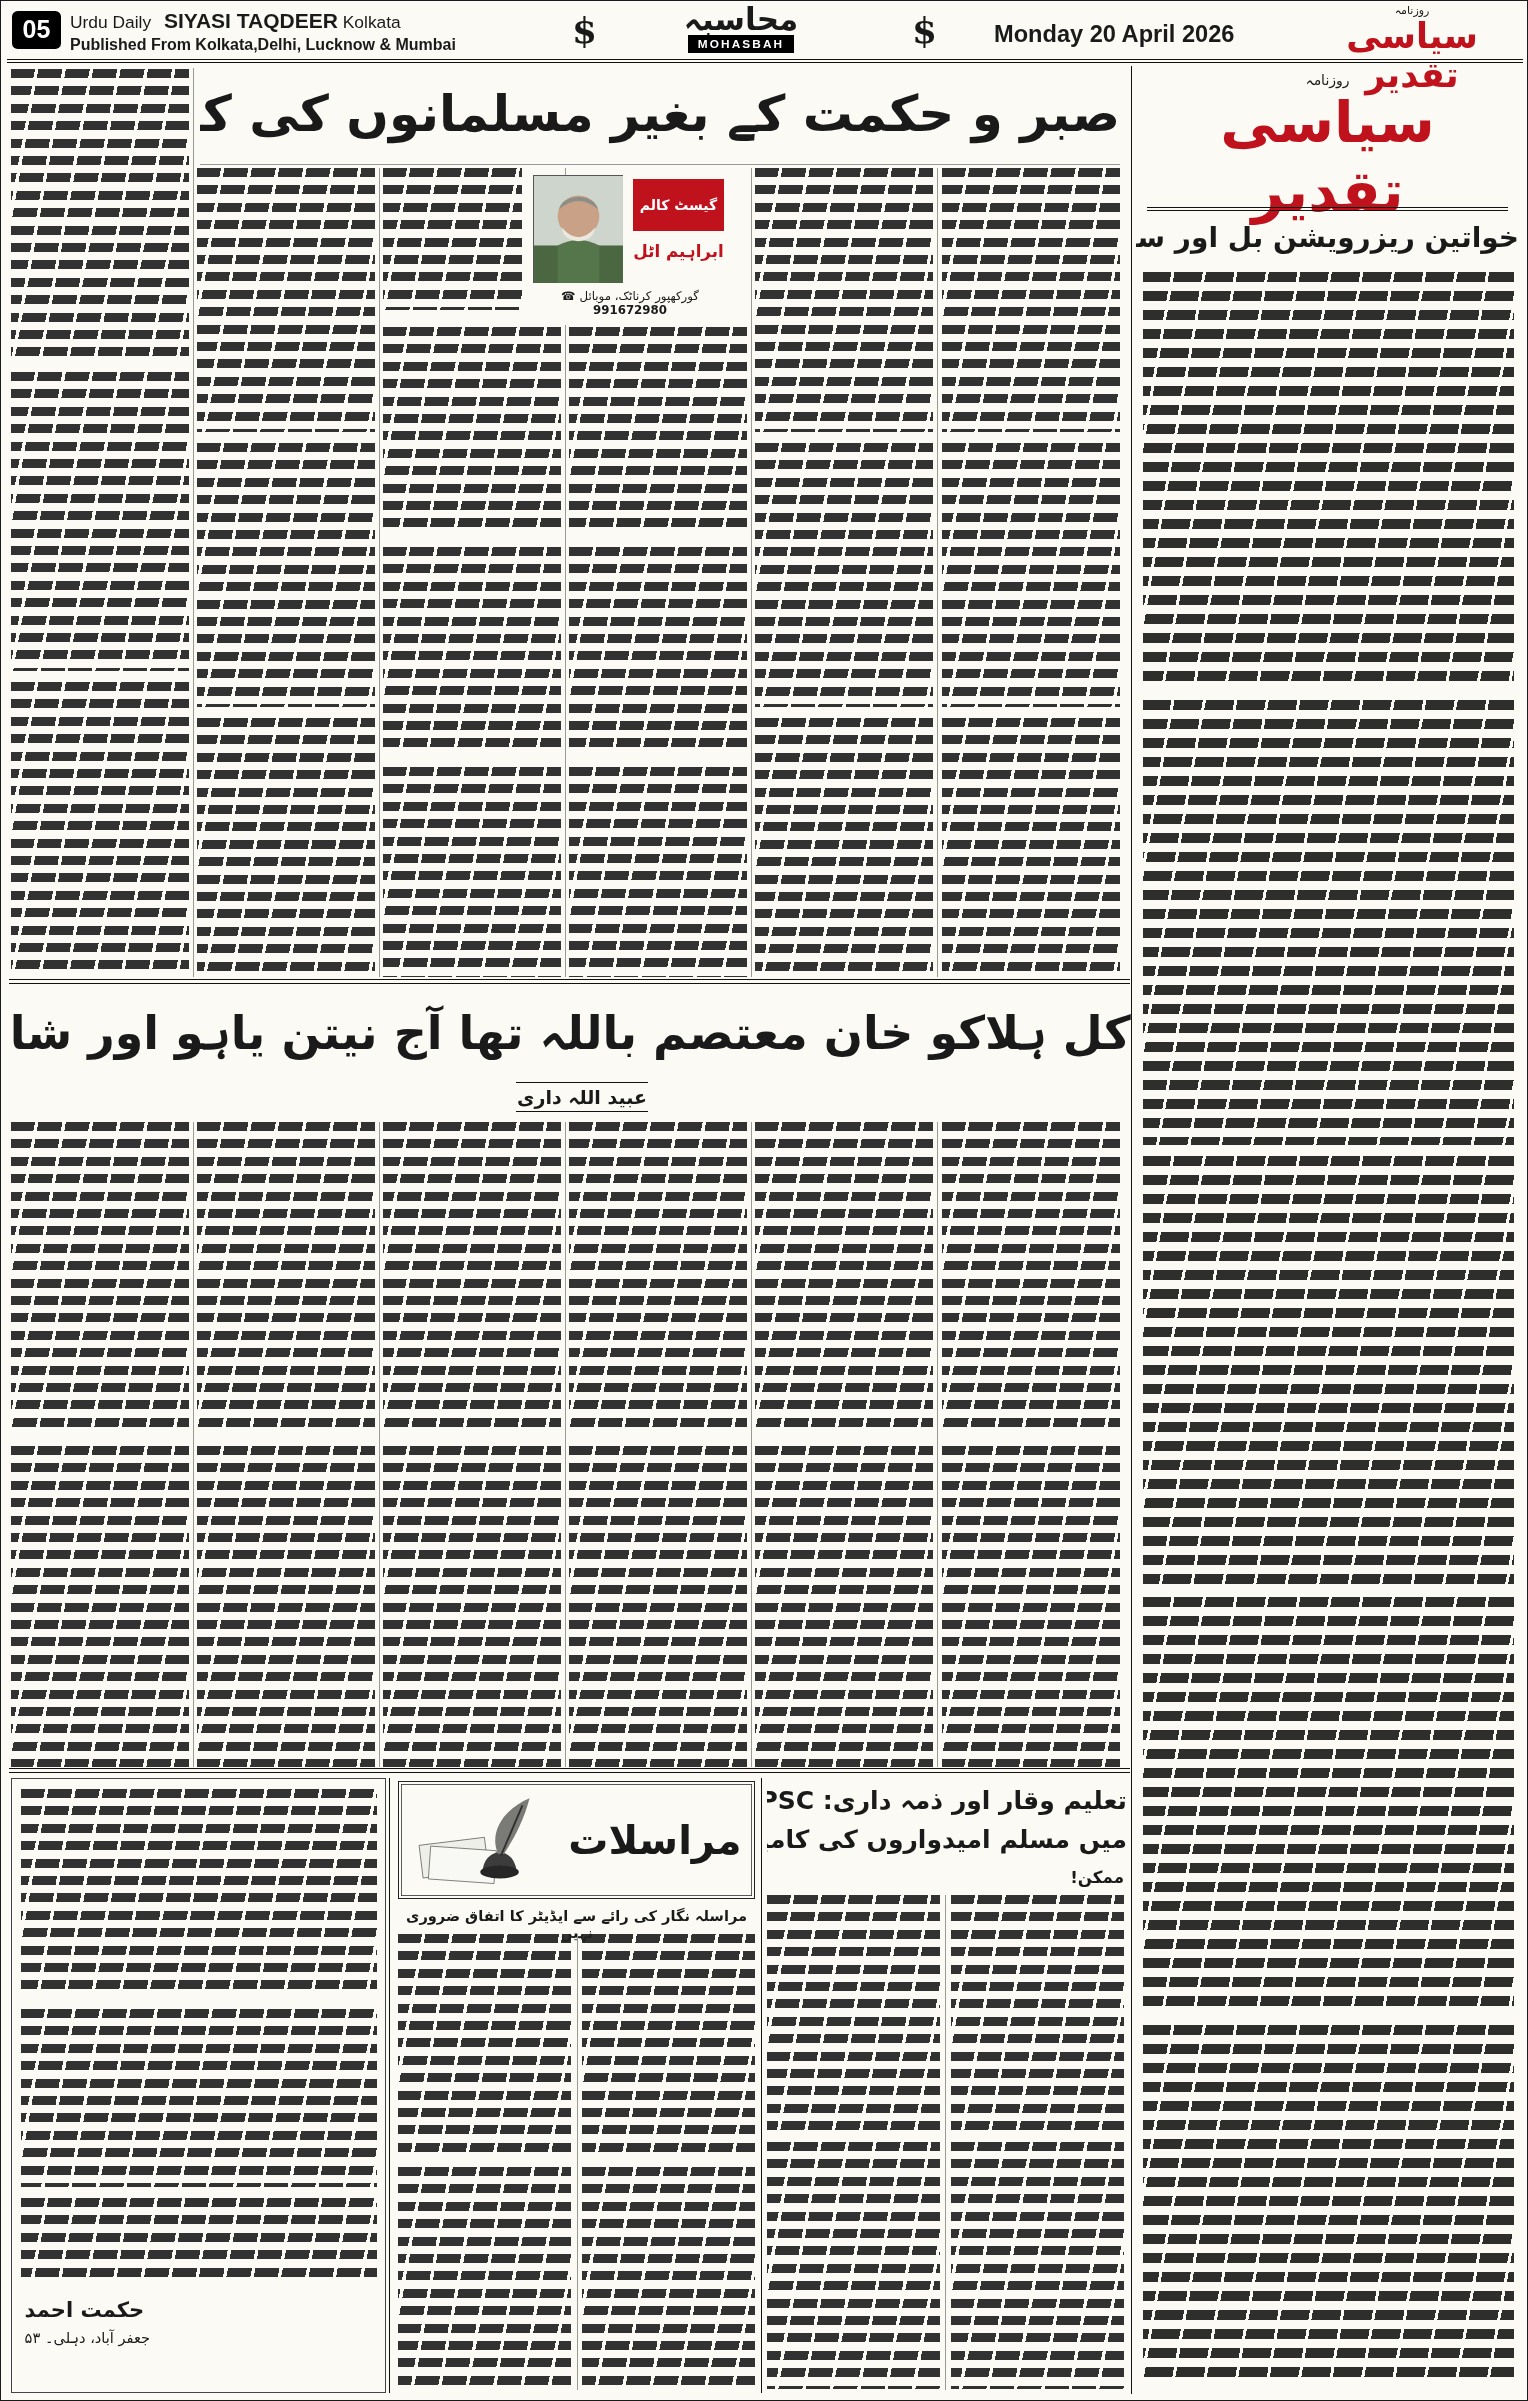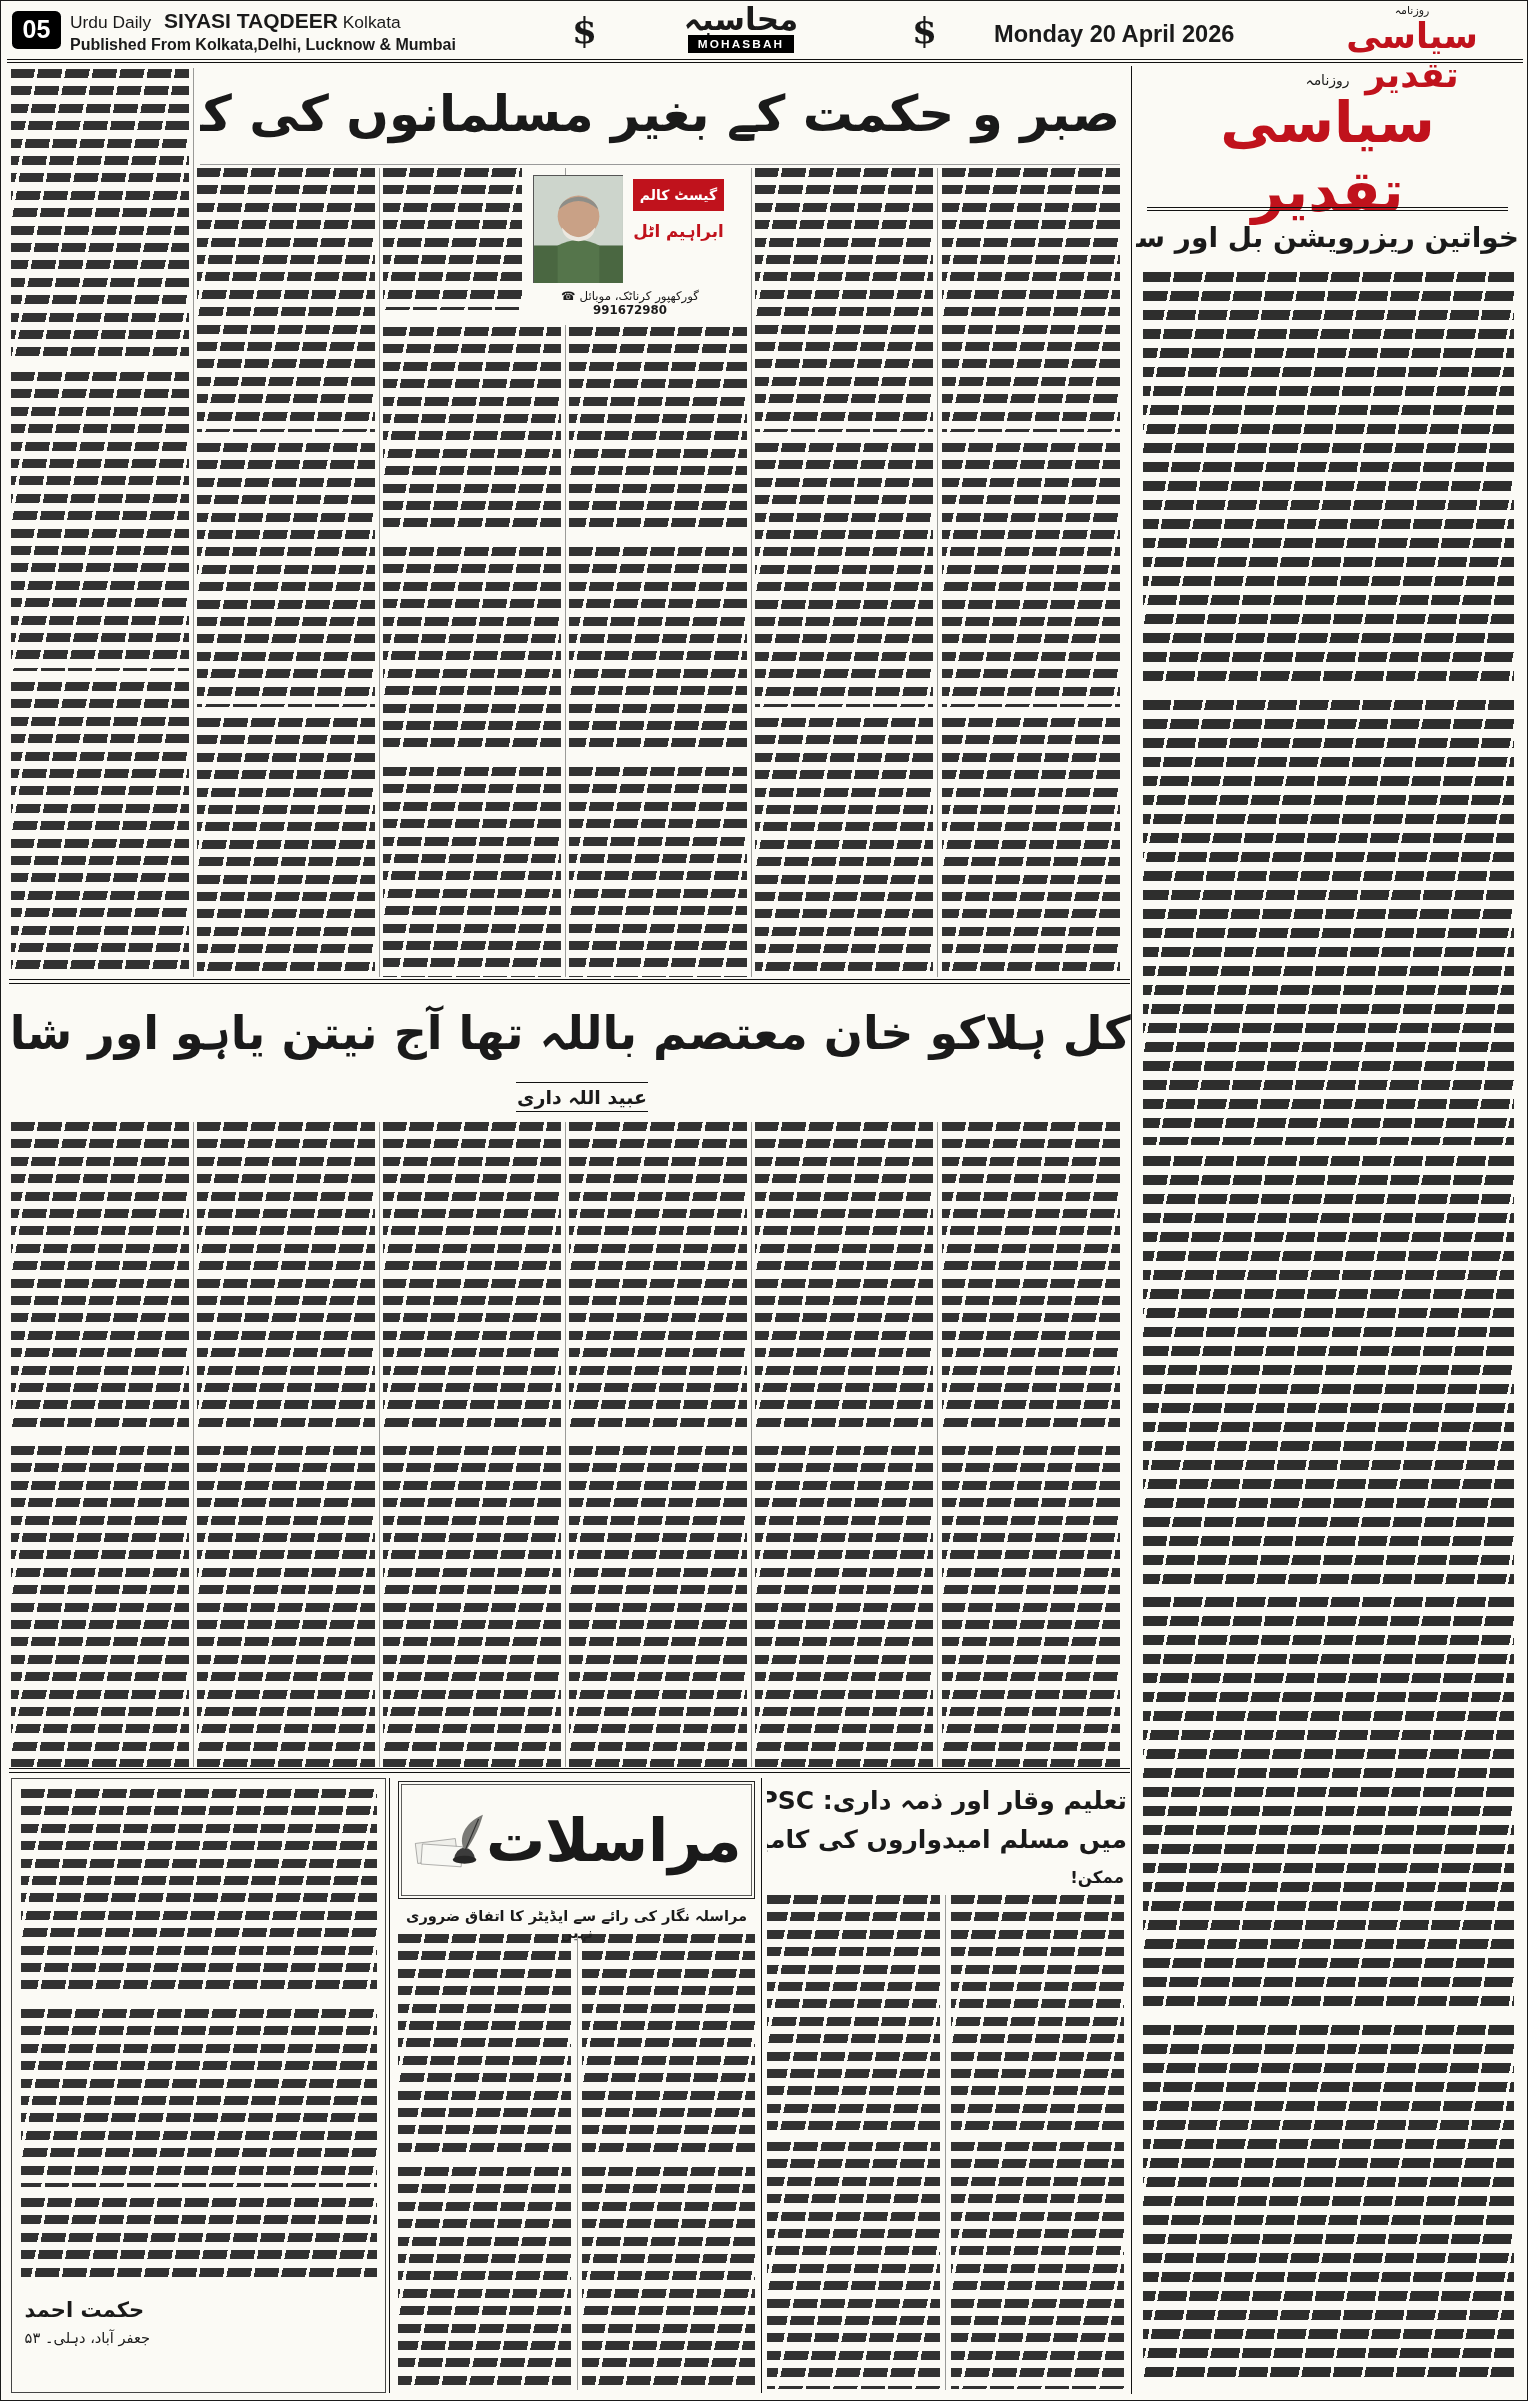--- a/index.html
+++ b/index.html
@@ -39,21 +39,21 @@
     width:49px; height:38px; font-size:25px; font-weight:bold;
     display:flex; align-items:center; justify-content:center;
   }
   .mohasbah-box {
     background:#000; color:#fff; font-size:11.8px; letter-spacing:2.1px;
     padding:2.1px 9.7px; display:inline-block; font-weight:bold;
   }
   .headline-giant { font-weight:bold; white-space:nowrap; overflow:hidden; }
   .guest-label {
     background:#c0121c; color:#fff; font-weight:bold; font-size:14px;
-    padding:8px 7px; display:inline-block;
+    padding:18px 7px; display:inline-block;
   }
   .byline-strip {
     border-top:1.4px solid #111; border-bottom:1.4px solid #111;
     font-weight:bold; font-size:19px; text-align:center; padding:2.8px 0;
     background:#fbfaf5;
   }
   .letters-frame {
     border:1.4px solid #222;
     box-shadow: inset 0 0 0 2.1px #fbfaf5, inset 0 0 0 2.8px #222;
     display:flex; flex-direction:row; align-items:center; justify-content:space-between;
@@ -207,21 +207,21 @@
 
   <div class="abs letters-frame" style="left:397px; top:1780px; width:357px; height:118px;">
     <svg viewBox="0 0 170 130" width="125" height="93">
       <rect x="10" y="66" width="92" height="46" fill="#efefea" stroke="#555" transform="rotate(-7 56 89)"></rect>
       <rect x="22" y="76" width="92" height="46" fill="#f8f8f4" stroke="#555" transform="rotate(4 68 99)"></rect>
       <path d="M96 108 Q99 84 120 81 Q141 84 144 108 Z" fill="#3c3c3c"></path>
       <ellipse cx="120" cy="109" rx="27" ry="9" fill="#262626"></ellipse>
       <path d="M118 84 C 104 52, 128 20, 162 6 C 152 42, 140 62, 126 84 Z" fill="#7a7a76"></path>
       <line x1="122" y1="86" x2="152" y2="16" stroke="#2e2e2e" stroke-width="2.5"></line>
     </svg>
-    <div class="ur b" style="font-size:59px;">مراسلات</div>
+    <div class="ur b" style="font-size:40px;">مراسلات</div>
   </div>
   <div class="abs ur b center" style="left:397px; top:1906px; width:357px; font-size:14.6px;">مراسلہ نگار کی رائے سے ایڈیٹر کا اتفاق ضروری نہیں</div>
 
   <div class="abs sim" style="left:581px; top:1933px; width:173px; height:222px;"></div>
   <div class="abs sim" style="left:581px; top:2166px; width:173px; height:222px;"></div>
   <div class="abs sim" style="left:397px; top:1933px; width:173px; height:222px;"></div>
   <div class="abs sim" style="left:397px; top:2166px; width:173px; height:222px;"></div>
   <div class="abs crule" style="left:576px; top:1933px; height:456px;"></div>
 
   <div class="abs ur b center headline-giant" style="left:766px; top:1781px; width:360px; font-size:25px; line-height:38px;">تعلیم وقار اور ذمہ داری: UPSC</div>

